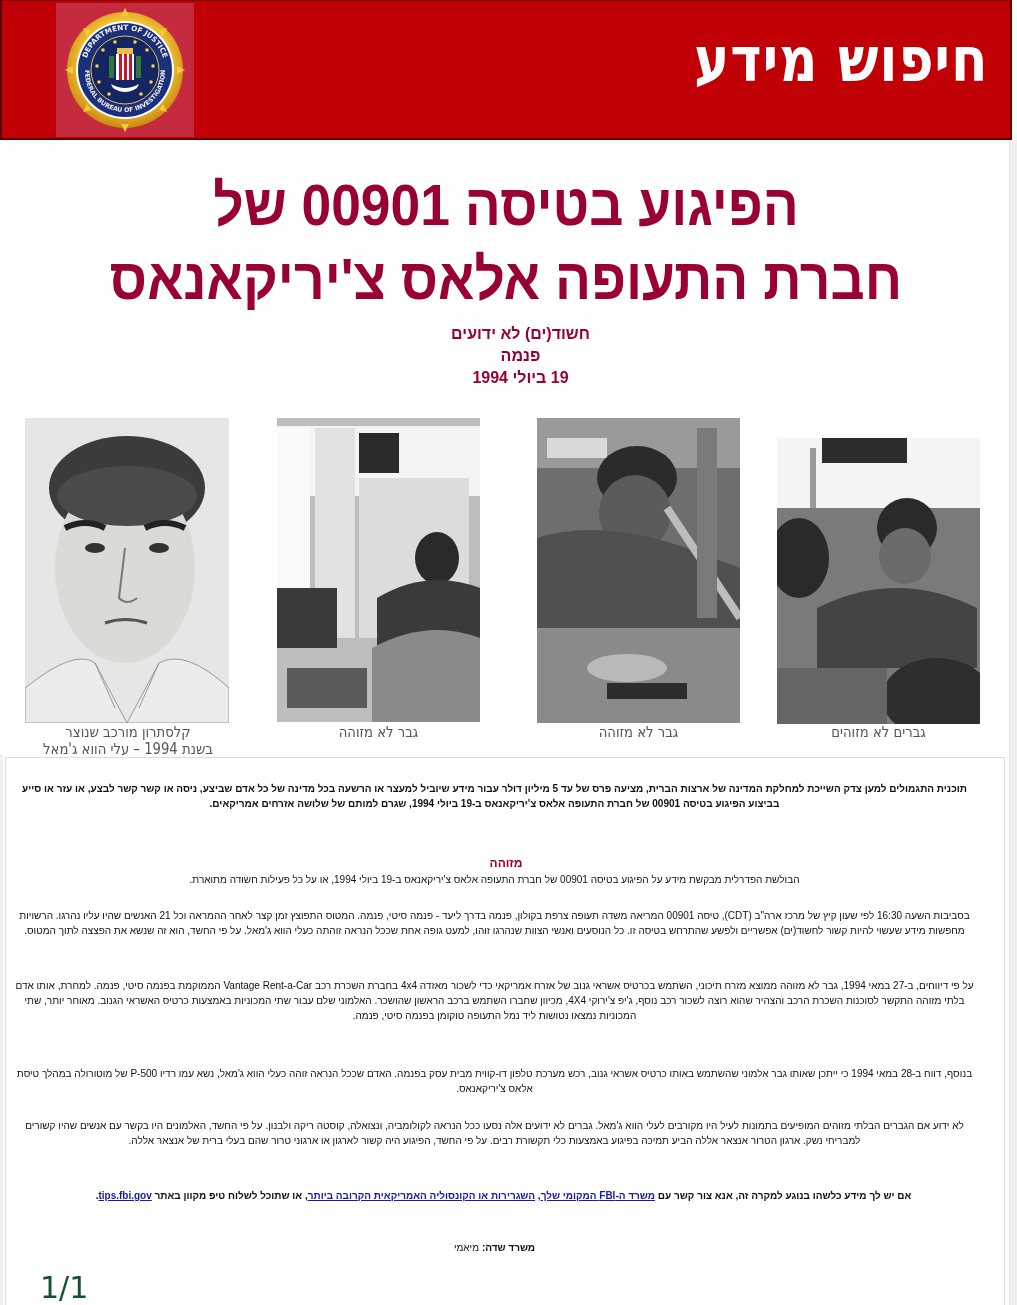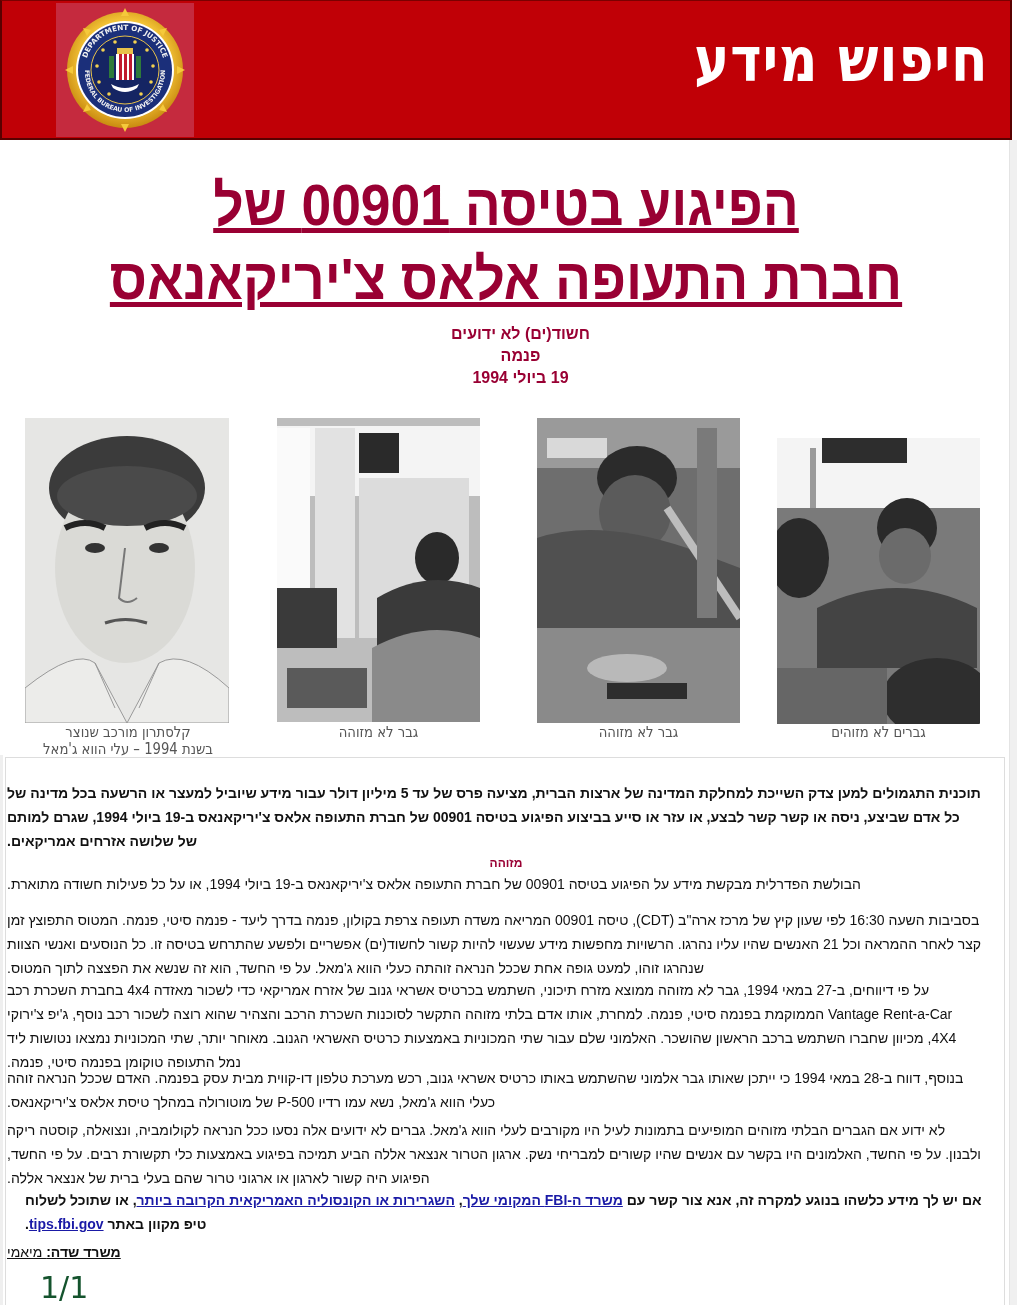--- a/index.html
+++ b/index.html
@@ -63,21 +63,20 @@
       position: absolute;
       left: 0; width: 1012px;
       top: 168px;
       text-align: center;
       direction: rtl;
       color: #990033;
       font-family: "Liberation Sans", sans-serif;
       font-weight: bold;
       font-size: 58px;
       line-height: 74px;
-      text-decoration: underline;
     }
     .main-title .line { display: block; transform: scaleX(0.92); }
     .sub-info {
       position: absolute;
       left: 0; width: 1012px;
       top: 323px;
       text-align: center;
       direction: rtl;
       color: #990033;
       font-weight: bold;
@@ -118,23 +117,23 @@
       color: #990033;
       font-weight: bold;
       font-size: 12px;
       direction: rtl;
     }
     .para {
       position: absolute;
       right: 22px;
       width: 975px;
       direction: rtl;
-      text-align: left;
-      font-size: 14px;
-      line-height: 24px;
+      text-align: center;
+      font-size: 10px;
+      line-height: 15px;
       color: #111;
     }
     .para.bold { font-weight: bold; }
     .para a {
       color: #1a1aa6;
       text-decoration: underline;
     }
     .page-counter {
       position: absolute;
       left: 40px; top: 1270px;
@@ -310,19 +309,19 @@
     <div class="para" style="top:114px;">הבולשת הפדרלית מבקשת מידע על הפיגוע בטיסה 00901 של חברת התעופה אלאס צ'יריקאנאס ב-19 ביולי 1994, או על כל פעילות חשודה מתוארת.</div>
     <div class="para" style="top:150px;">בסביבות השעה 16:30 לפי שעון קיץ של מרכז ארה"ב (CDT), טיסה 00901 המריאה משדה תעופה צרפת בקולון, פנמה בדרך ליעד - פנמה סיטי, פנמה. המטוס התפוצץ זמן קצר לאחר ההמראה וכל 21 האנשים שהיו עליו נהרגו. הרשויות מחפשות מידע שעשוי להיות קשור לחשוד(ים) אפשריים ולפשע שהתרחש בטיסה זו. כל הנוסעים ואנשי הצוות שנהרגו זוהו, למעט גופה אחת שככל הנראה זוהתה כעלי הווא ג'מאל. על פי החשד, הוא זה שנשא את הפצצה לתוך המטוס.</div>
     <div class="para" style="top:220px;">על פי דיווחים, ב-27 במאי 1994, גבר לא מזוהה ממוצא מזרח תיכוני, השתמש בכרטיס אשראי גנוב של אזרח אמריקאי כדי לשכור מאזדה 4x4 בחברת השכרת רכב Vantage Rent-a-Car הממוקמת בפנמה סיטי, פנמה. למחרת, אותו אדם בלתי מזוהה התקשר לסוכנות השכרת הרכב והצהיר שהוא רוצה לשכור רכב נוסף, ג'יפ צ'ירוקי 4X4, מכיוון שחברו השתמש ברכב הראשון שהושכר. האלמוני שלם עבור שתי המכוניות באמצעות כרטיס האשראי הגנוב. מאוחר יותר, שתי המכוניות נמצאו נטושות ליד נמל התעופה טוקומן בפנמה סיטי, פנמה.</div>
     <div class="para" style="top:308px;">בנוסף, דווח ב-28 במאי 1994 כי ייתכן שאותו גבר אלמוני שהשתמש באותו כרטיס אשראי גנוב, רכש מערכת טלפון דו-קווית מבית עסק בפנמה. האדם שככל הנראה זוהה כעלי הווא ג'מאל, נשא עמו רדיו P-500 של מוטורולה במהלך טיסת אלאס צ'יריקאנאס.</div>
     <div class="para" style="top:360px;">לא ידוע אם הגברים הבלתי מזוהים המופיעים בתמונות לעיל היו מקורבים לעלי הווא ג'מאל. גברים לא ידועים אלה נסעו ככל הנראה לקולומביה, ונצואלה, קוסטה ריקה ולבנון. על פי החשד, האלמונים היו בקשר עם אנשים שהיו קשורים למבריחי נשק. ארגון הטרור אנצאר אללה הביע תמיכה בפיגוע באמצעות כלי תקשורת רבים. על פי החשד, הפיגוע היה קשור לארגון או ארגוני טרור שהם בעלי ברית של אנצאר אללה.</div>
 
     <div class="para bold" style="top:430px;padding-left:18px;">
       <span>אם יש לך מידע כלשהו בנוגע למקרה זה, אנא צור קשר עם </span><a href="#">משרד ה-FBI המקומי שלך</a><span>, </span><a href="#">השגרירות או הקונסוליה האמריקאית הקרובה ביותר</a><span>, או שתוכל לשלוח טיפ מקוון באתר </span><a href="#">tips.fbi.gov</a><span>.</span>
     </div>
 
-    <div class="para" style="top:482px;text-decoration:underline;">
+    <div class="para" style="top:482px;">
       <b>משרד שדה:</b><span> מיאמי</span>
     </div>
   </div>
 
   <div class="page-counter">1/1</div>
 </div>
 
 </body></html>

